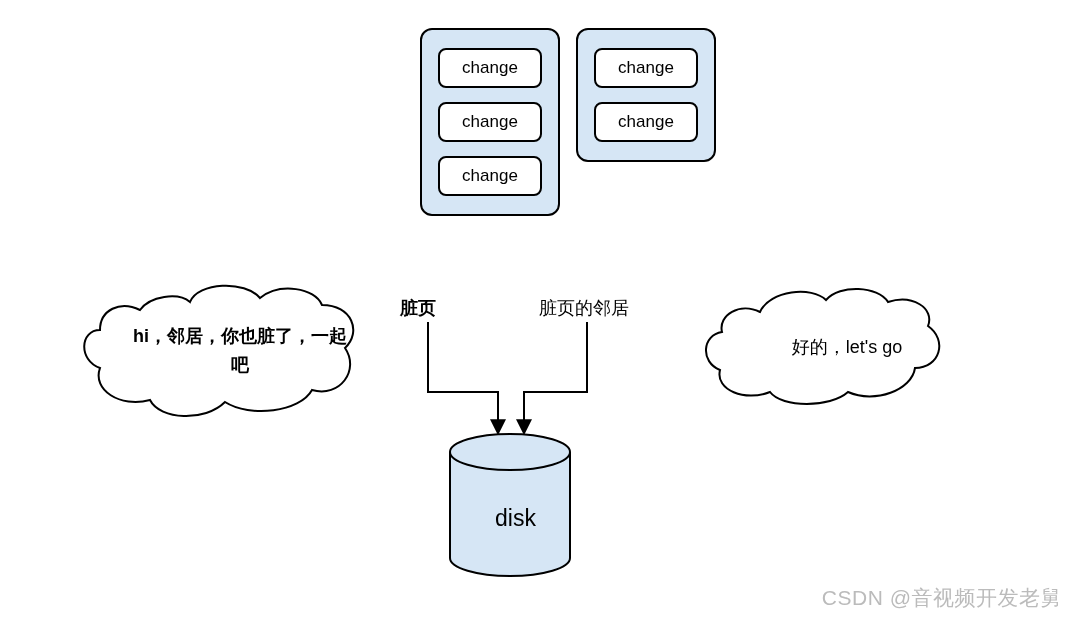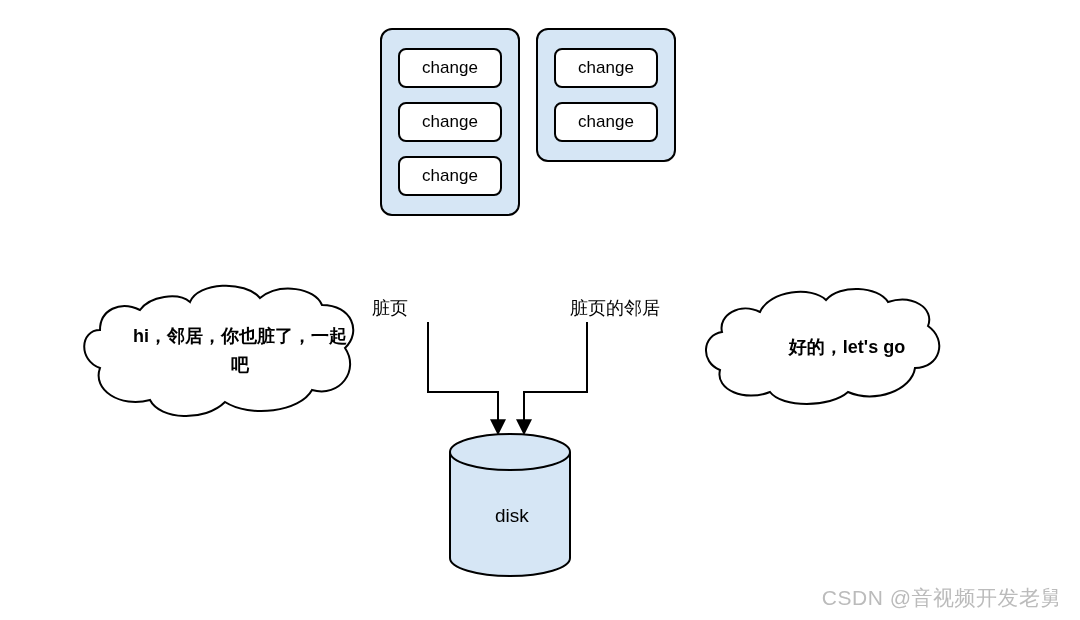--- a/index.html
+++ b/index.html
@@ -14,56 +14,57 @@
   .page-box {
     position: absolute;
     background: #d6e6f5;
     border: 2px solid #000;
     border-radius: 12px;
     box-sizing: border-box;
     padding: 18px 16px;
     display: flex;
     flex-direction: column;
     gap: 14px;
+    margin-left: 40px;
   }
   .page-left  { left: 380px; top: 28px; width: 140px; }
   .page-right { left: 536px; top: 28px; width: 140px; }
   .change-box {
     background: #fff;
     border: 2px solid #000;
     border-radius: 8px;
     padding: 8px 10px;
     text-align: center;
     font-size: 17px;
   }
   .page-label {
     position: absolute;
     font-size: 18px;
     top: 296px;
   }
-  .label-left  { left: 372px; }
-  .label-right { left: 570px; text-align: center; }
+  .label-left  { left: 400px; font-weight: bold; }
+  .label-right { left: 539px; text-align: center; }
   svg.canvas {
     position: absolute;
     left: 0; top: 0;
     width: 1080px; height: 620px;
     pointer-events: none;
   }
   .cloud-text {
     position: absolute;
     font-size: 18px;
     line-height: 1.6;
     text-align: center;
   }
   .cloud-left-text  { left: 125px; top: 322px; width: 230px; font-weight: bold; }
-  .cloud-right-text { left: 752px; top: 333px; width: 190px; font-weight: bold; }
+  .cloud-right-text { left: 752px; top: 333px; width: 190px; }
   .disk-text {
     position: absolute;
     left: 495px; top: 505px;
-    font-size: 19px;
+    font-size: 23px;
   }
   .watermark {
     position: absolute;
     right: 18px;
     bottom: 8px;
     font-size: 21px;
     color: #bbb;
     letter-spacing: 0.5px;
   }
 </style>

